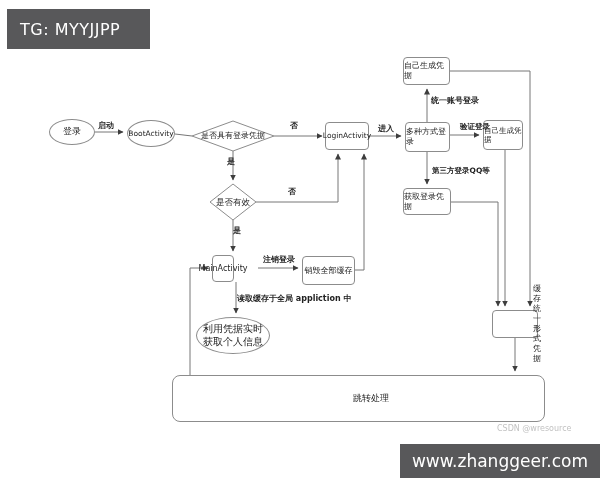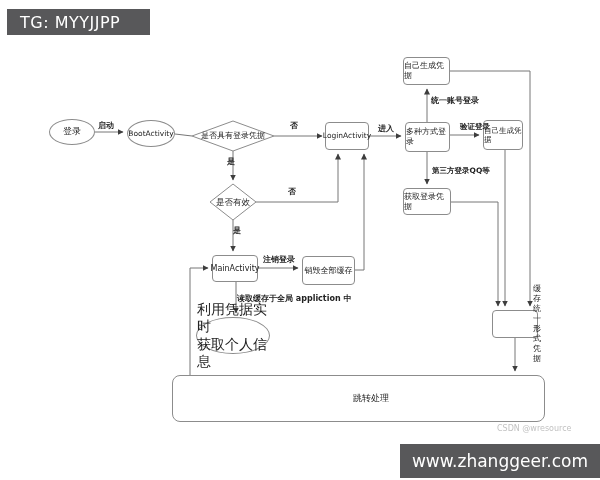--- a/index.html
+++ b/index.html
@@ -2,21 +2,21 @@
 <html><head>
 <meta charset="utf-8">
 <style>
   html,body{margin:0;padding:0;}
   body{
     width:600px;height:480px;position:relative;overflow:hidden;
     background:#ffffff;
     font-family:"DejaVu Sans","Liberation Sans",sans-serif;
   }
   .banner{position:absolute;color:#fff;background:#58585a;display:flex;align-items:center;}
-  .banner-top{left:7px;top:9px;width:130px;height:26px;padding-left:13px;font-size:16px;letter-spacing:.5px;}
+  .banner-top{left:7px;top:9px;width:130px;height:40px;padding-left:13px;font-size:16px;letter-spacing:.5px;}
   .banner-bottom{left:400px;top:444px;width:200px;height:34px;justify-content:center;font-size:17px;}
   svg.wires{position:absolute;left:0;top:0;}
   .node{
     position:absolute;box-sizing:border-box;background:#fff;
     border:1px solid #8c8c8c;color:#222;
     display:flex;flex-direction:column;align-items:center;justify-content:center;
     text-align:left;font-size:8px;line-height:1.25;
   }
   .ellipse{border-radius:50%;}
   .rrect{border-radius:4px;}
@@ -69,23 +69,23 @@
 <div class="dtext" style="left:192px;top:130px;width:82px;height:12px;font-size:8px;">是否具有登录凭据</div>
 <div class="dtext" style="left:210px;top:197px;width:46px;height:10px;font-size:8.5px;">是否有效</div>
 
 <div class="node ellipse" style="left:49px;top:119px;width:46px;height:26px;font-size:9px;">登录</div>
 <div class="node ellipse" style="left:127px;top:120px;width:48px;height:27px;font-size:7.5px;">BootActivity</div>
 <div class="node rrect" style="left:325px;top:122px;width:44px;height:28px;font-size:7.5px;">LoginActivity</div>
 <div class="node rrect" style="left:405px;top:122px;width:45px;height:30px;">多种方式登录</div>
 <div class="node rrect" style="left:403px;top:57px;width:47px;height:28px;">自己生成凭据</div>
 <div class="node rrect" style="left:483px;top:120px;width:40px;height:30px;font-size:7.5px;">自己生成凭据</div>
 <div class="node rrect" style="left:403px;top:188px;width:48px;height:27px;">获取登录凭据</div>
-<div class="node rrect" style="left:212px;top:255px;width:46px;height:27px;font-size:8px;">MainActivity</div>
+<div class="node rrect" style="left:212px;top:255px;width:22px;height:27px;font-size:8px;">MainActivity</div>
 <div class="node rrect" style="left:302px;top:256px;width:53px;height:29px;">销毁全部缓存</div>
-<div class="node ellipse" style="left:196px;top:317px;width:74px;height:37px;font-size:14px;">
+<div class="node ellipse" style="left:196px;top:317px;width:74px;height:37px;font-size:10px;">
   <span>利用凭据实时</span>
   <span>获取个人信息</span>
 </div>
 <div class="node rrect" style="left:492px;top:310px;width:45px;height:28px;padding-left:44px;">
   <span>缓存统一</span>
   <span>形式凭据</span>
 </div>
 <div class="node bigrect" style="left:172px;top:375px;width:373px;height:47px;padding-left:25px;">跳转处理</div>
 
 <div class="lbl" style="left:98px;top:122px;">启动</div>

